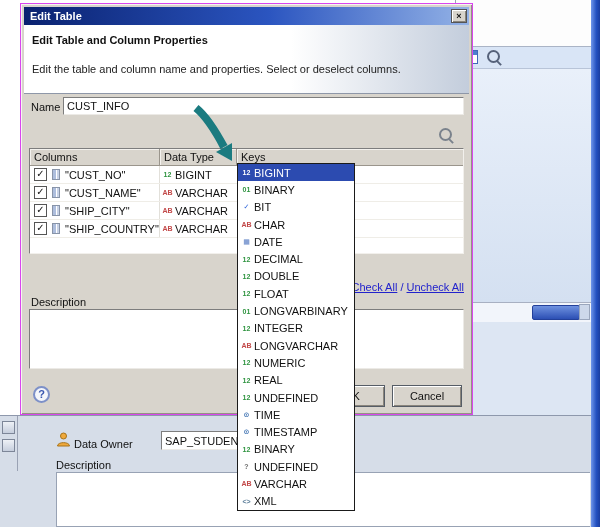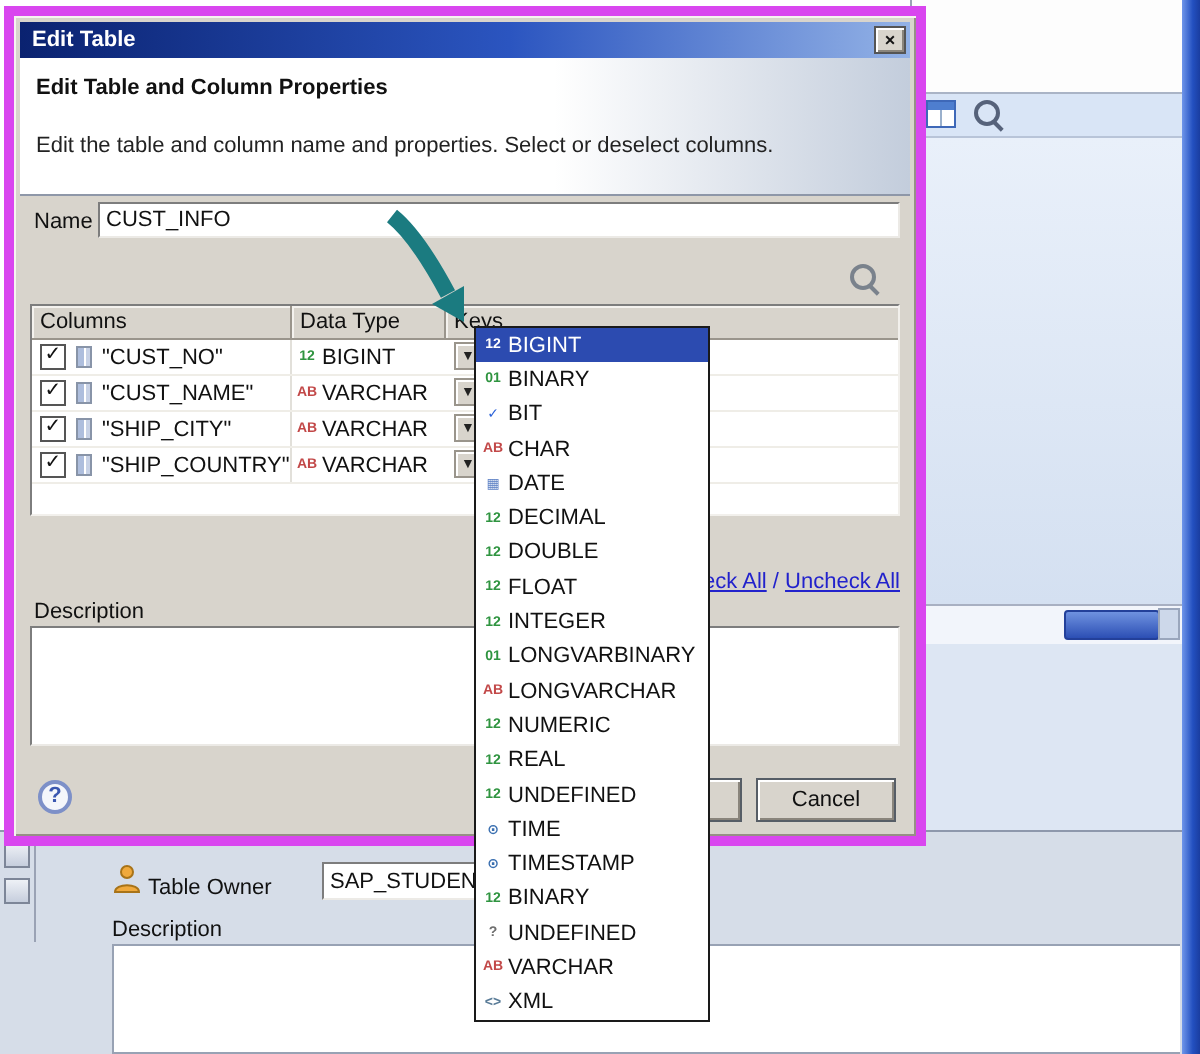--- a/index.html
+++ b/index.html
@@ -28,21 +28,21 @@
   .person-svg{left:56px;top:432px}
 
   
   .tbl-icon{left:463px;top:50px;width:15px;height:14px;border:1px solid #3e68b8;background:linear-gradient(#4e7ecf 0 4px,#fff 4px);box-sizing:border-box}
   .tbl-icon::after{content:"";position:absolute;left:6px;top:4px;width:1px;height:8px;background:#9ab0cc}
   .mag{width:9px;height:9px;border:2px solid #56627a;border-radius:50%;box-sizing:content-box}
   .mag::after{content:"";position:absolute;width:2px;height:6px;background:#56627a;transform:rotate(-45deg);left:9px;top:8px}
   .tb-mag{left:487px;top:50px}
 
   
-  .dialog{left:2px;top:3px;width:451px;height:410px;background:#d8d4cc;border:5px solid #d946ef;
+  .dialog{left:20px;top:3px;width:451px;height:410px;background:#d8d4cc;border:1px solid #d946ef;
           box-shadow:inset 1px 1px 0 #f6f4f0, inset -1px -1px 0 #968f85;z-index:10}
   .dialog .abs{position:absolute}
   .titlebar{left:3px;top:3px;width:445px;height:18px;box-sizing:border-box;padding-left:6px;line-height:18px;
             background:linear-gradient(90deg,#0a2270,#2b55c0 55%,#93b2e6);color:#fff;font-weight:bold}
   .close{top:5px;right:5px;width:16px;height:14px;background:#d8d4cc;border:1px solid #555;
          box-shadow:inset 1px 1px 0 #fff, inset -1px -1px 0 #8a857c;font-size:9px;line-height:12px;text-align:center;font-weight:bold;color:#111;box-sizing:border-box}
   .hdr{left:3px;top:21px;width:445px;height:69px;background:linear-gradient(90deg,#ffffff 60%,#c3cddc);border-bottom:1px solid #8e97a8;box-sizing:border-box}
   .hdr-title{left:8px;top:9px;font-size:11px;font-weight:bold}
   .hdr-sub{left:8px;top:38px;color:#222}
   .lbl-name{left:10px;top:97px}
@@ -110,21 +110,21 @@
 
   <div class="abs bottom"></div>
   <span class="abs mini mini1"></span>
   <span class="abs mini mini2"></span>
   <div class="abs bsep"></div>
 
   <svg class="abs person-svg" width="15" height="15" viewBox="0 0 15 15">
     <circle cx="7.5" cy="4" r="3" fill="#f0a93c" stroke="#a87318" stroke-width="1"></circle>
     <path d="M1.5,14 C1.5,9.5 13.5,9.5 13.5,14 Z" fill="#f0a93c" stroke="#a87318" stroke-width="1"></path>
   </svg>
-  <span class="abs owner-label">Table Owner</span>
+  <span class="abs owner-label">Data Owner</span>
   <input class="abs sunken owner-input" value="SAP_STUDEN" style="">
   <span class="abs desc2-label">Description</span>
   <div class="abs desc2-box"></div>
 
   <div class="abs r-strip"></div>
 
   <div class="abs dialog">
     <div class="abs titlebar">
       <span>Edit Table</span>
     </div>
@@ -243,26 +243,26 @@
     </div>
     <div class="dd-item">
       <span class="dd-icon num">12</span>
       <span class="dd-label">DOUBLE</span>
     </div>
     <div class="dd-item">
       <span class="dd-icon num">12</span>
       <span class="dd-label">FLOAT</span>
     </div>
     <div class="dd-item">
-      <span class="dd-icon num">12</span>
-      <span class="dd-label">INTEGER</span>
-    </div>
-    <div class="dd-item">
       <span class="dd-icon bin">01</span>
       <span class="dd-label">LONGVARBINARY</span>
+    </div>
+    <div class="dd-item">
+      <span class="dd-icon num">12</span>
+      <span class="dd-label">INTEGER</span>
     </div>
     <div class="dd-item">
       <span class="dd-icon str">AB</span>
       <span class="dd-label">LONGVARCHAR</span>
     </div>
     <div class="dd-item">
       <span class="dd-icon num">12</span>
       <span class="dd-label">NUMERIC</span>
     </div>
     <div class="dd-item">

